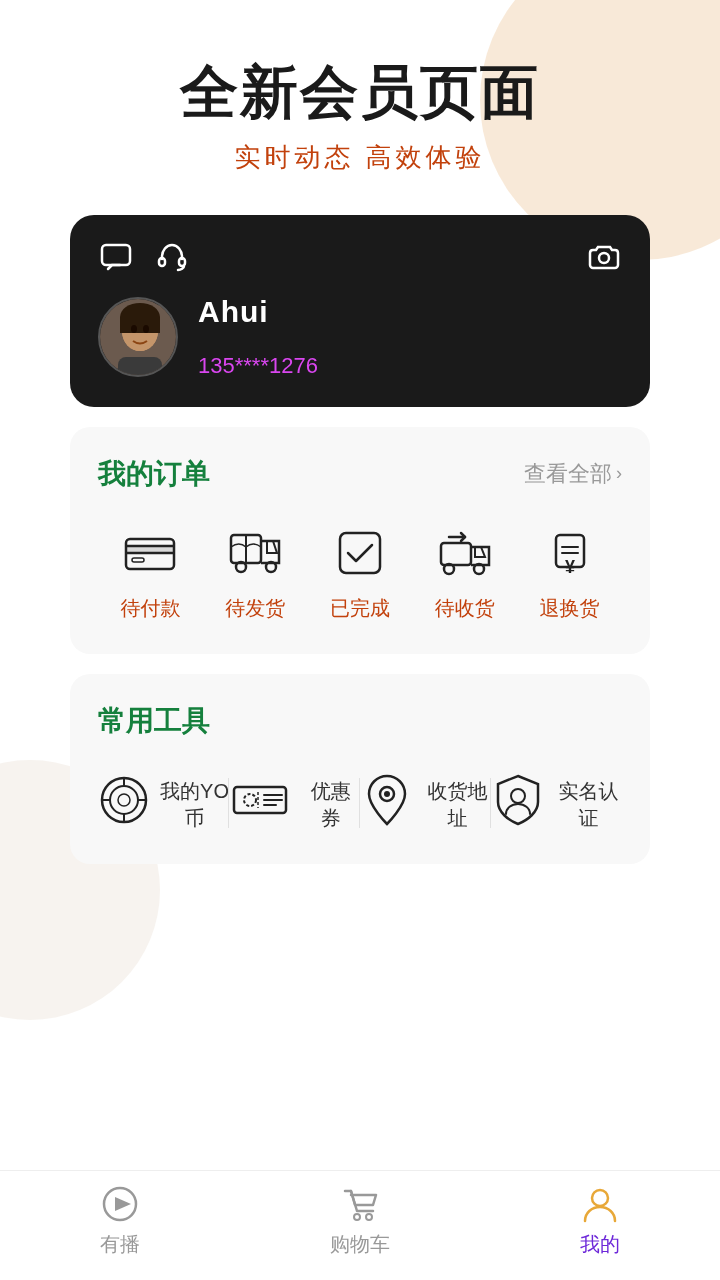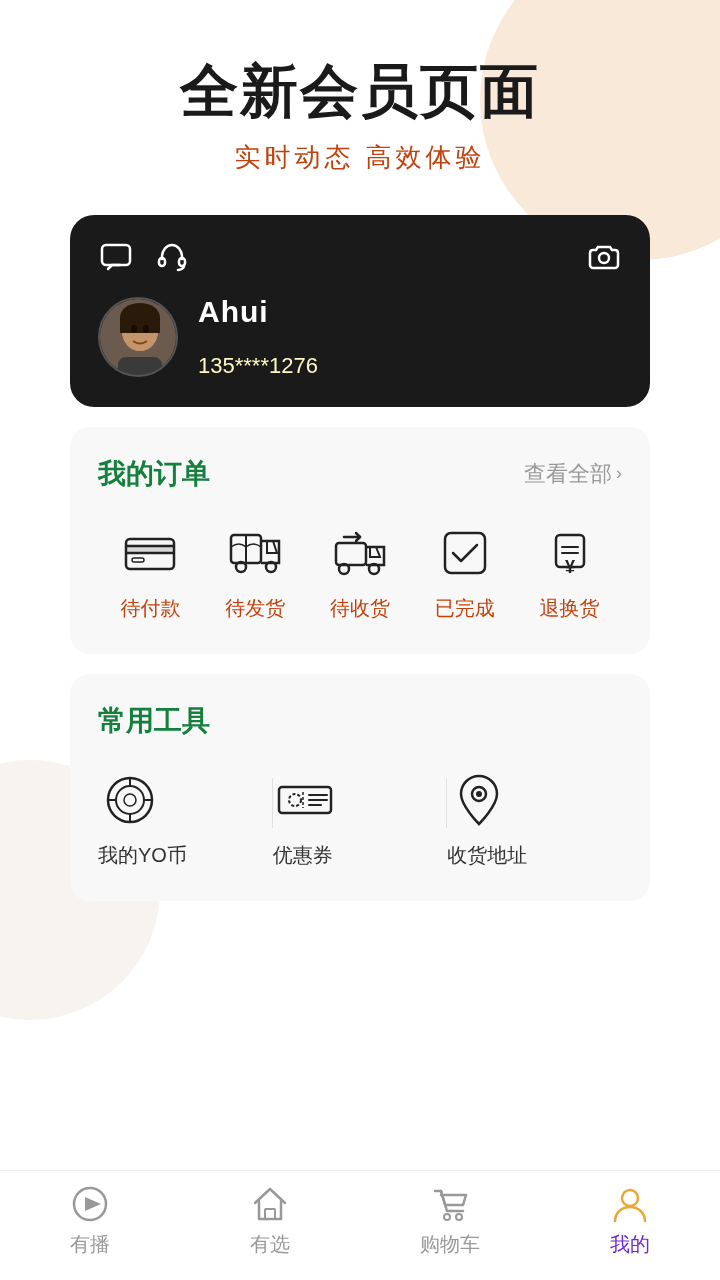--- a/index.html
+++ b/index.html
@@ -52,21 +52,20 @@
       padding: 60px 40px 40px;
       width: 100%;
     }
     .hero-title {
       font-size: 58px;
       font-weight: 900;
       color: #1a1a1a;
       letter-spacing: 2px;
       line-height: 1.1;
       margin-bottom: 16px;
-      font-family: Liberation Serif, serif;
     }
     .hero-subtitle {
       font-size: 26px;
       color: #c2410c;
       font-weight: 400;
       letter-spacing: 4px;
     }
 
     
     .profile-card {
@@ -120,21 +119,21 @@
       gap: 24px;
     }
     .user-name {
       font-size: 30px;
       font-weight: 700;
       color: #ffffff;
       letter-spacing: 1px;
     }
     .user-phone {
       font-size: 22px;
-      color: #fef9c3;
+      color: #d946ef;
     }
 
     
     .content-card {
       width: 580px;
       background: #f8f8f8;
       border-radius: 20px;
       padding: 28px 28px 32px;
       margin-bottom: 20px;
     }
@@ -192,22 +191,21 @@
     }
 
     
     .tools-icons {
       display: flex;
       justify-content: space-around;
       align-items: flex-start;
     }
     .tool-item {
       display: flex;
-      flex-direction: column;
-      align-items: flex-start;
+      align-items: flex-end;
       gap: 10px;
       cursor: pointer;
       flex: 1;
       position: relative;
     }
     .tool-item:not(:last-child)::after {
       content: '';
       position: absolute;
       right: 0;
       top: 10px;
@@ -372,43 +370,43 @@
 
             <line x1="17" y1="4" x2="17" y2="32" stroke="#222" stroke-width="2"></line>
             <path d="M2 16 Q10 10 17 16 Q24 10 32 16" stroke="#222" stroke-width="1.5" fill="none"></path>
           </svg>
         </div>
         <span class="order-label">待发货</span>
       </div>
 
       <div class="order-item">
         <div class="order-icon-wrap">
+          <svg width="44" height="44" viewBox="0 0 44 44" fill="none">
+            <rect x="2" y="2" width="40" height="40" rx="6" stroke="#222" stroke-width="2.5" fill="none"></rect>
+            <path d="M10 22 L18 30 L34 14" stroke="#222" stroke-width="2.5" stroke-linecap="round" stroke-linejoin="round" fill="none"></path>
+          </svg>
+        </div>
+        <span class="order-label">已完成</span>
+      </div>
+
+      <div class="order-item">
+        <div class="order-icon-wrap">
           <svg width="52" height="44" viewBox="0 0 52 44" fill="none">
 
             <rect x="2" y="12" width="30" height="22" rx="3" stroke="#222" stroke-width="2.5" fill="none"></rect>
             <path d="M32 16 L50 16 L50 34 L32 34" stroke="#222" stroke-width="2.5" fill="none"></path>
             <path d="M36 16 L42 16 L46 26 L36 26 Z" stroke="#222" stroke-width="2" fill="none"></path>
             <circle cx="10" cy="38" r="5" stroke="#222" stroke-width="2.5" fill="none"></circle>
             <circle cx="40" cy="38" r="5" stroke="#222" stroke-width="2.5" fill="none"></circle>
 
             <path d="M10 6 L26 6" stroke="#222" stroke-width="2.5" stroke-linecap="round"></path>
             <path d="M22 2 L26 6 L22 10" stroke="#222" stroke-width="2.5" stroke-linecap="round" stroke-linejoin="round" fill="none"></path>
           </svg>
         </div>
         <span class="order-label">待收货</span>
-      </div>
-
-      <div class="order-item">
-        <div class="order-icon-wrap">
-          <svg width="44" height="44" viewBox="0 0 44 44" fill="none">
-            <rect x="2" y="2" width="40" height="40" rx="6" stroke="#222" stroke-width="2.5" fill="none"></rect>
-            <path d="M10 22 L18 30 L34 14" stroke="#222" stroke-width="2.5" stroke-linecap="round" stroke-linejoin="round" fill="none"></path>
-          </svg>
-        </div>
-        <span class="order-label">已完成</span>
       </div>
 
       <div class="order-item">
         <div class="order-icon-wrap">
           <svg width="44" height="48" viewBox="0 0 44 48" fill="none">
             <rect x="8" y="6" width="28" height="32" rx="4" stroke="#222" stroke-width="2.5" fill="none"></rect>
             <path d="M14 18 L30 18" stroke="#222" stroke-width="2" stroke-linecap="round"></path>
             <path d="M14 24 L30 24" stroke="#222" stroke-width="2" stroke-linecap="round"></path>
 
             <text x="22" y="44" text-anchor="middle" font-size="18" fill="#222" font-weight="600">¥</text>
@@ -459,48 +457,48 @@
         <div class="tool-icon-wrap">
           <svg width="44" height="52" viewBox="0 0 44 52" fill="none">
             <path d="M22 2 C12 2 4 10 4 20 C4 32 22 50 22 50 C22 50 40 32 40 20 C40 10 32 2 22 2 Z" stroke="#222" stroke-width="2.5" fill="none"></path>
             <circle cx="22" cy="20" r="7" stroke="#222" stroke-width="2.5" fill="none"></circle>
             <circle cx="22" cy="20" r="3" fill="#222"></circle>
           </svg>
         </div>
         <span class="tool-label">收货地址</span>
       </div>
 
+      <div class="tool-item">
+        <div class="tool-icon-wrap">
+          <svg width="48" height="52" viewBox="0 0 48 52" fill="none">
+            <path d="M24 2 L44 10 L44 28 C44 38 34 46 24 50 C14 46 4 38 4 28 L4 10 Z" stroke="#222" stroke-width="2.5" fill="none"></path>
+            <circle cx="24" cy="22" r="7" stroke="#222" stroke-width="2" fill="none"></circle>
+            <path d="M12 40 C12 34 17.5 30 24 30 C30.5 30 36 34 36 40" stroke="#222" stroke-width="2" stroke-linecap="round" fill="none"></path>
+          </svg>
+        </div>
+        <span class="tool-label">实名认证</span>
+      </div>
 
     </div>
   </div>
 
 </div>
 
 <div class="bottom-nav">
 
   <div class="nav-item">
     <div class="nav-icon">
       <svg width="38" height="38" viewBox="0 0 38 38" fill="none">
         <circle cx="19" cy="19" r="16" stroke="#999" stroke-width="2.5" fill="none"></circle>
         <polygon points="14,12 30,19 14,26" fill="#999"></polygon>
       </svg>
     </div>
     <span class="nav-label">有播</span>
   </div>
 
-  <div class="nav-item">
-    <div class="nav-icon">
-      <svg width="38" height="38" viewBox="0 0 38 38" fill="none">
-        <path d="M4 18 L19 4 L34 18" stroke="#999" stroke-width="2.5" stroke-linecap="round" stroke-linejoin="round" fill="none"></path>
-        <path d="M8 16 L8 34 L30 34 L30 16" stroke="#999" stroke-width="2.5" stroke-linecap="round" stroke-linejoin="round" fill="none"></path>
-        <rect x="14" y="24" width="10" height="10" rx="1" stroke="#999" stroke-width="2" fill="none"></rect>
-      </svg>
-    </div>
-    <span class="nav-label">有选</span>
-  </div>
 
   <div class="nav-item">
     <div class="nav-icon">
       <svg width="38" height="38" viewBox="0 0 38 38" fill="none">
         <path d="M4 6 L10 6 L16 26 L32 26" stroke="#999" stroke-width="2.5" stroke-linecap="round" stroke-linejoin="round" fill="none"></path>
         <path d="M10 6 L14 20 L32 20 L35 10 L10 10" stroke="#999" stroke-width="2.5" stroke-linecap="round" stroke-linejoin="round" fill="none"></path>
         <circle cx="16" cy="32" r="3" stroke="#999" stroke-width="2" fill="none"></circle>
         <circle cx="28" cy="32" r="3" stroke="#999" stroke-width="2" fill="none"></circle>
       </svg>
     </div>

